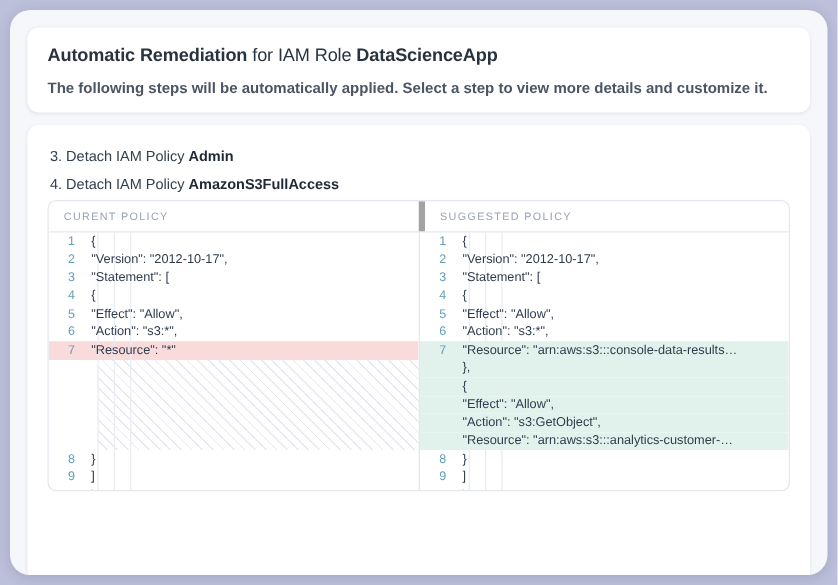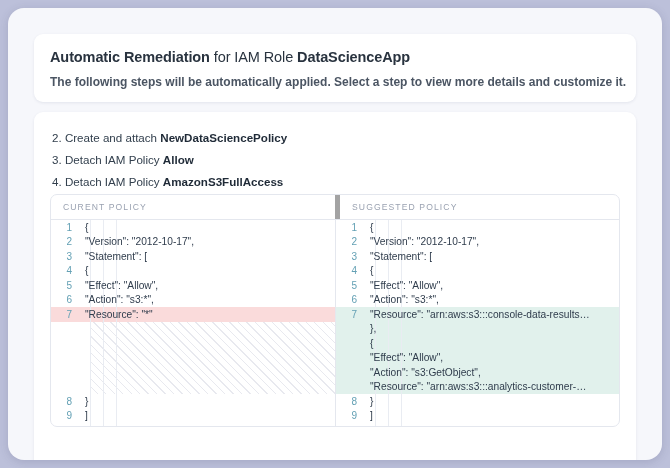--- a/index.html
+++ b/index.html
@@ -18,21 +18,21 @@
 
   
   .window {
     position: absolute;
     left: 8px;
     top: 8px;
     width: 654px;
     height: 452px;
     background: #f6f7fb;
     border-radius: 16px;
-    padding: 26px;
+    padding: 14px;
     box-shadow: 0 2px 10px rgba(60,60,100,0.18);
     overflow: hidden;
   }
 
   
   .card {
     background: #ffffff;
     border-radius: 9px;
     box-shadow: 0 1px 3px rgba(60,64,110,0.10);
   }
@@ -170,22 +170,21 @@
   <div class="card header-card">
     <div class="title">
       <b>Automatic Remediation</b><span> for IAM Role </span><b>DataScienceApp</b>
     </div>
     <div class="subtitle">The following steps will be automatically applied. Select a step to view more details and customize it.</div>
   </div>
 
   <div class="card body-card">
 
     <ul class="steps" id="steps-list">
-        <li class="step"><span class="num">2. </span><span>Create and attach </span><b>NewDataSciencePolicy</b></li>
-        <li class="step"><span class="num">3. </span><span>Detach IAM Policy </span><b>Allow</b></li>
+        <li class="step"><span class="num">3. </span><span>Detach IAM Policy </span><b>Admin</b></li>
         <li class="step"><span class="num">4. </span><span>Detach IAM Policy </span><b>AmazonS3FullAccess</b></li>
       </ul>
 
     <div class="diff">
       <div class="diff-head">
         <div>CURENT POLICY</div>
         <div>SUGGESTED POLICY</div>
       </div>
       <div class="diff-body">
         <div class="pane">

